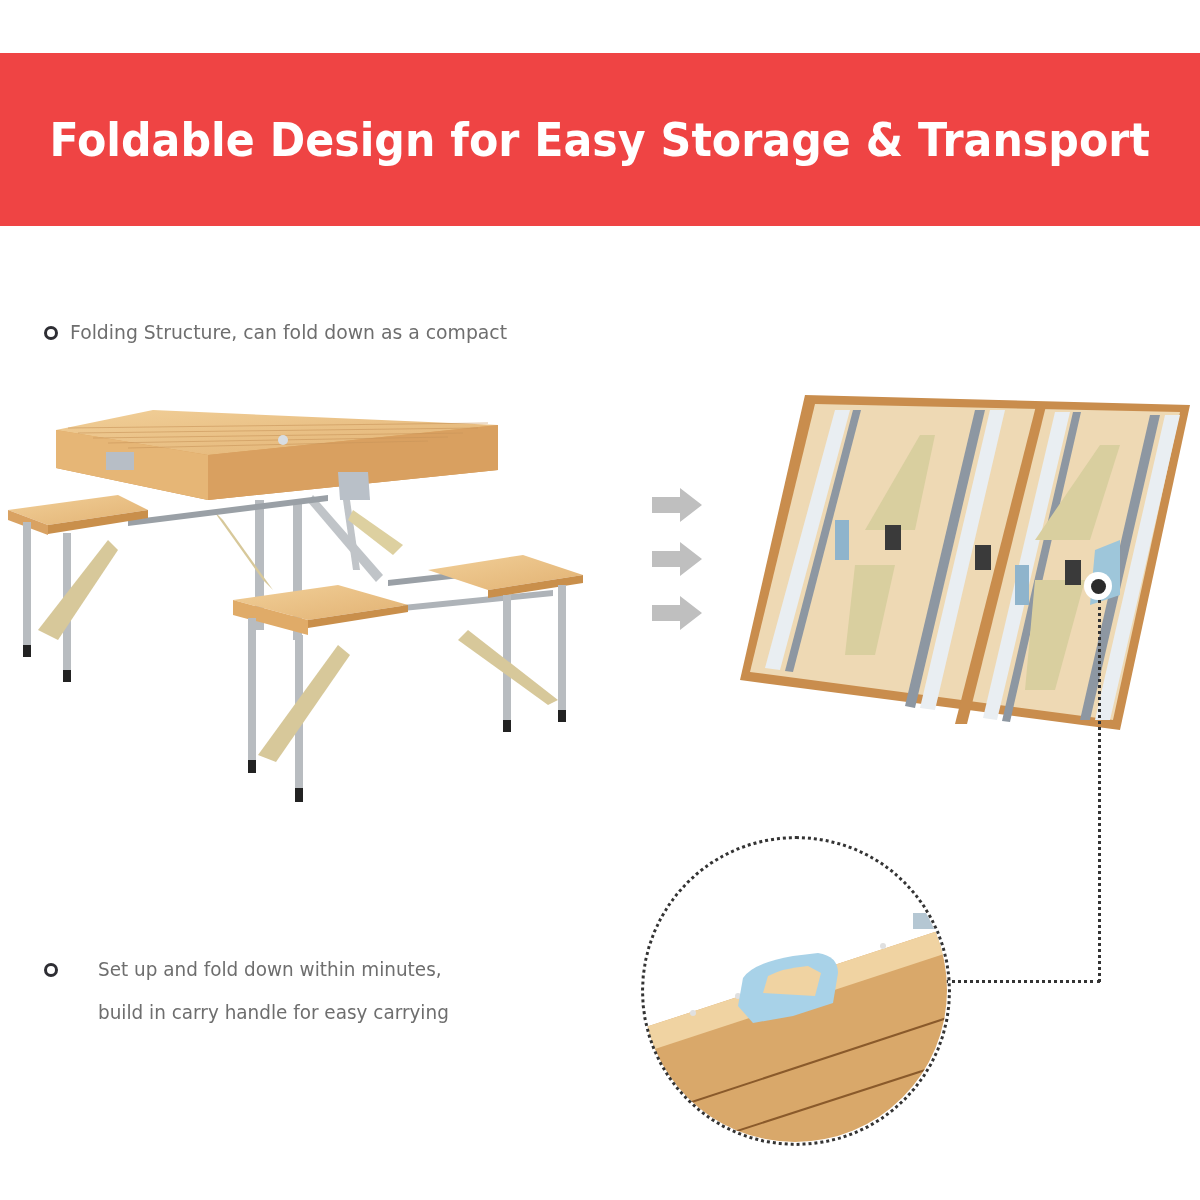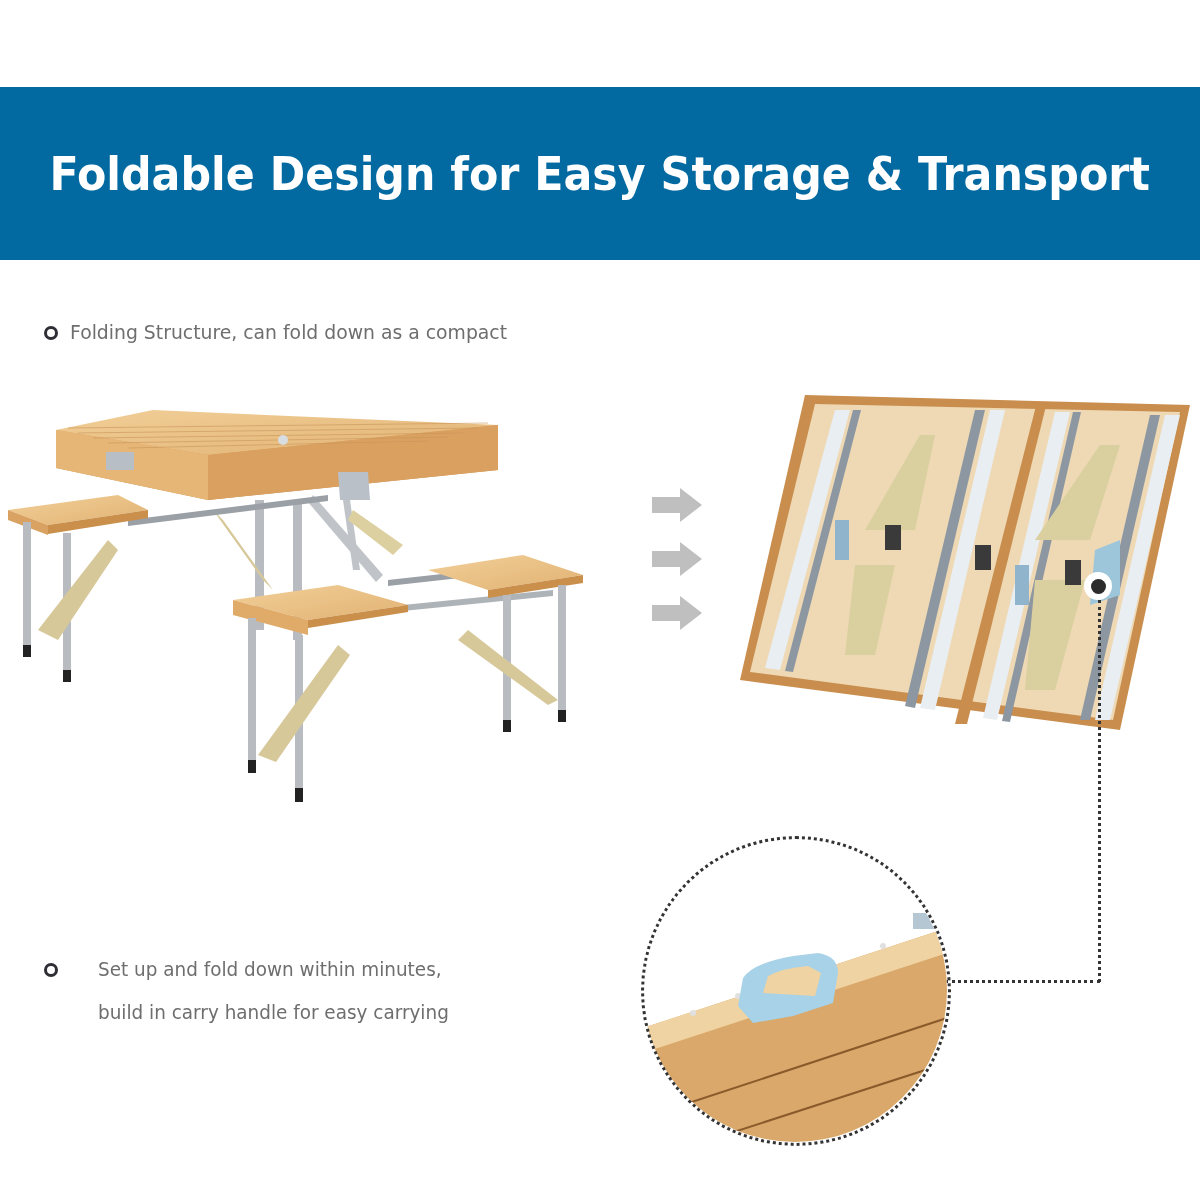--- a/index.html
+++ b/index.html
@@ -1,18 +1,18 @@
 <!DOCTYPE html>
 <html><head>
   <meta charset="utf-8">
   <style>
     html, body { margin: 0; padding: 0; background: #ffffff; }
     body { width: 1200px; height: 1200px; position: relative; overflow: hidden; font-family: "Liberation Sans", sans-serif; }
 
-    .banner { position: absolute; left: 0; top: 53px; width: 1200px; height: 173px; background: #0369a1; display: flex; align-items: center; justify-content: center; margin-top: 34px; }
+    .banner { position: absolute; left: 0; top: 53px; width: 1200px; height: 173px; background: #ef4444; display: flex; align-items: center; justify-content: center; }
     .banner-title { color: #ffffff; font-family: "DejaVu Sans", sans-serif; font-weight: bold; font-size: 46px; letter-spacing: 0px; white-space: nowrap; transform: scaleX(0.93); }
 
     .bullet { position: absolute; display: flex; align-items: flex-start; color: #6e6e6e; font-family: "DejaVu Sans", sans-serif; font-size: 20px; line-height: 43px; font-weight: normal; }
     .bullet .dot { width: 8px; height: 8px; border: 3.5px solid #2e2e34; border-radius: 50%; margin-top: 15px; margin-right: 12px; flex: none; }
     .bullet .text { transform-origin: left center; }
     .bullet-1 { left: 44px; top: 311px; }
     .bullet-1 .text { transform: scaleX(0.94); white-space: nowrap; }
     .bullet-2 { left: 44px; top: 948px; gap: 28px; }
     .bullet-2 .text { transform: scaleX(0.92); white-space: nowrap; }
 

